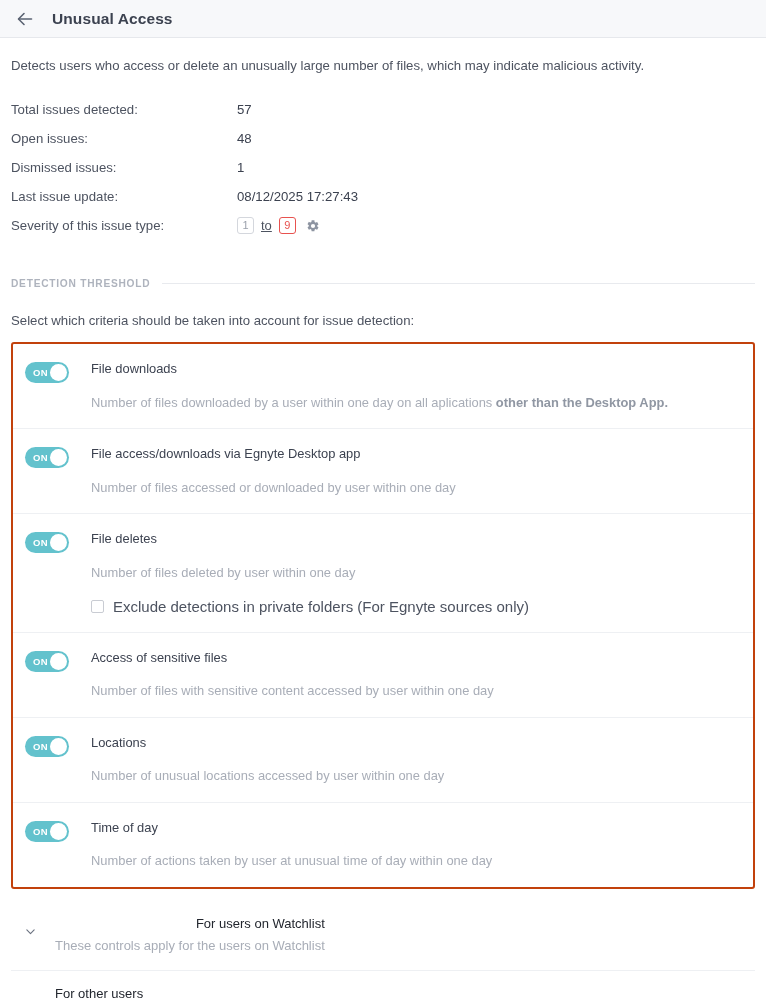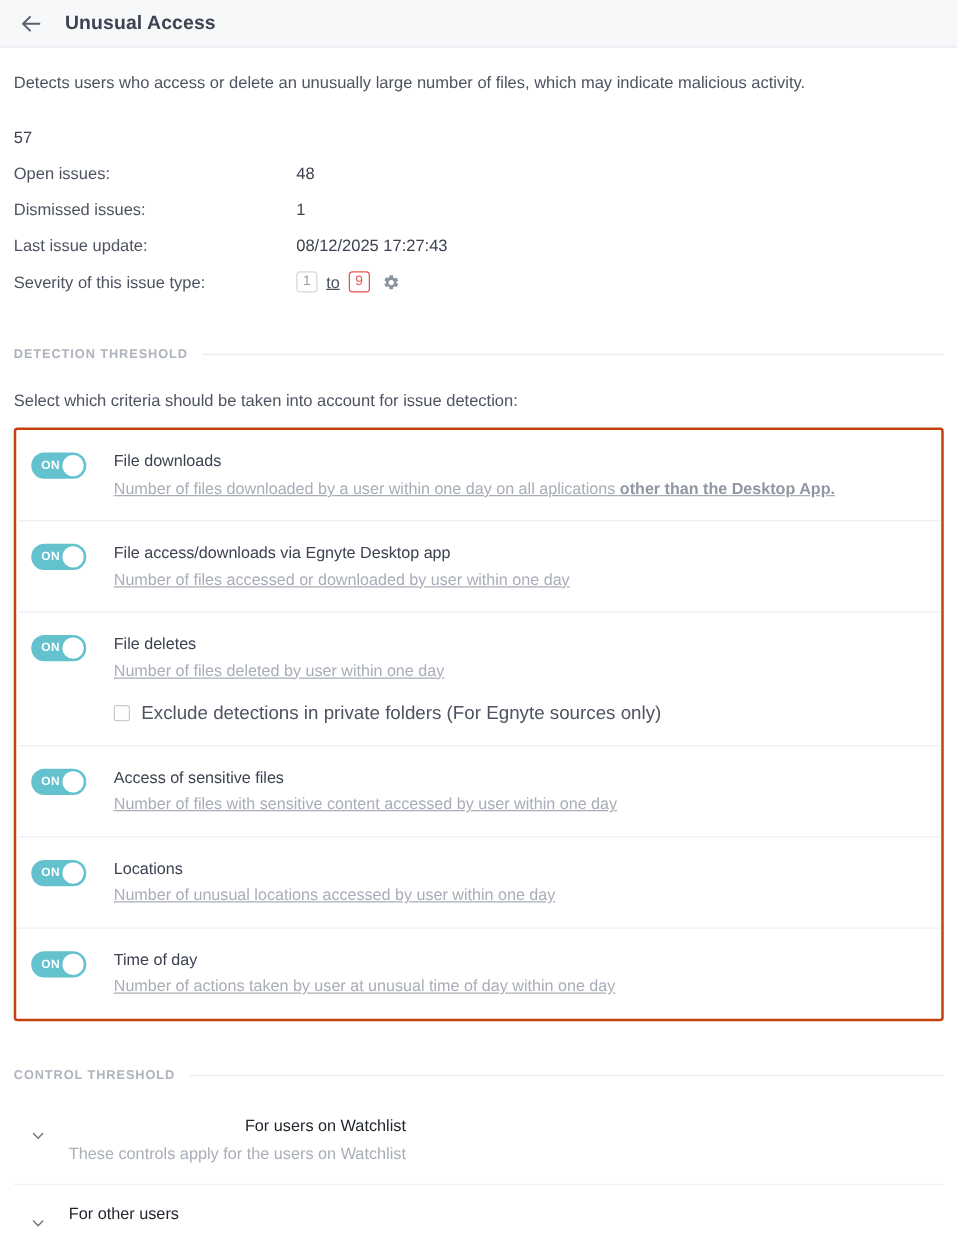--- a/index.html
+++ b/index.html
@@ -199,23 +199,22 @@
     min-width: 0;
   }
   .criteria-title {
     font-size: 12.9px;
     color: #3c4250;
     line-height: 1.35;
   }
   .criteria-desc {
     font-size: 12.9px;
     color: #a8adb7;
-    margin-top: 4px;
+    margin-top: 16px;
     line-height: 1.35;
-    text-decoration: underline;
   }
   .criteria-desc b {
     color: #9097a3;
     font-weight: bold;
   }
 
   .sub-option {
     display: flex;
     align-items: center;
     margin-top: 17px;
@@ -288,20 +287,21 @@
     <div class="header-title">Unusual Access</div>
   </div>
 
   <div class="body">
 
     <div class="intro">Detects users who access or delete an unusually large number of files, which may indicate malicious activity.</div>
 
     <div class="stats">
 
       <div class="stat-row">
+        <div class="stat-label">Total issues detected:</div>
         <div class="stat-value">57</div>
       </div>
 
       <div class="stat-row">
         <div class="stat-label">Open issues:</div>
         <div class="stat-value">48</div>
       </div>
 
       <div class="stat-row">
         <div class="stat-label">Dismissed issues:</div>
@@ -405,24 +405,20 @@
           <span class="toggle-knob"></span>
         </div>
         <div class="criteria-text">
           <div class="criteria-title">Time of day</div>
           <div class="criteria-desc">Number of actions taken by user at unusual time of day within one day</div>
         </div>
       </div>
 
     </div>
 
-    <div class="section-head">
-      <div class="section-head-label">CONTROL THRESHOLD</div>
-      <div class="section-head-rule"></div>
-    </div>
 
     <div class="control-list">
 
       <div class="control-row">
         <div class="chevron">
           <svg width="13" height="13" viewBox="0 0 16 16" aria-hidden="true">
             <path d="M3.5 6 L8 10.5 L12.5 6" fill="none" stroke="currentColor" stroke-width="1.4" stroke-linecap="round" stroke-linejoin="round"></path>
           </svg>
         </div>
         <div class="control-text">

